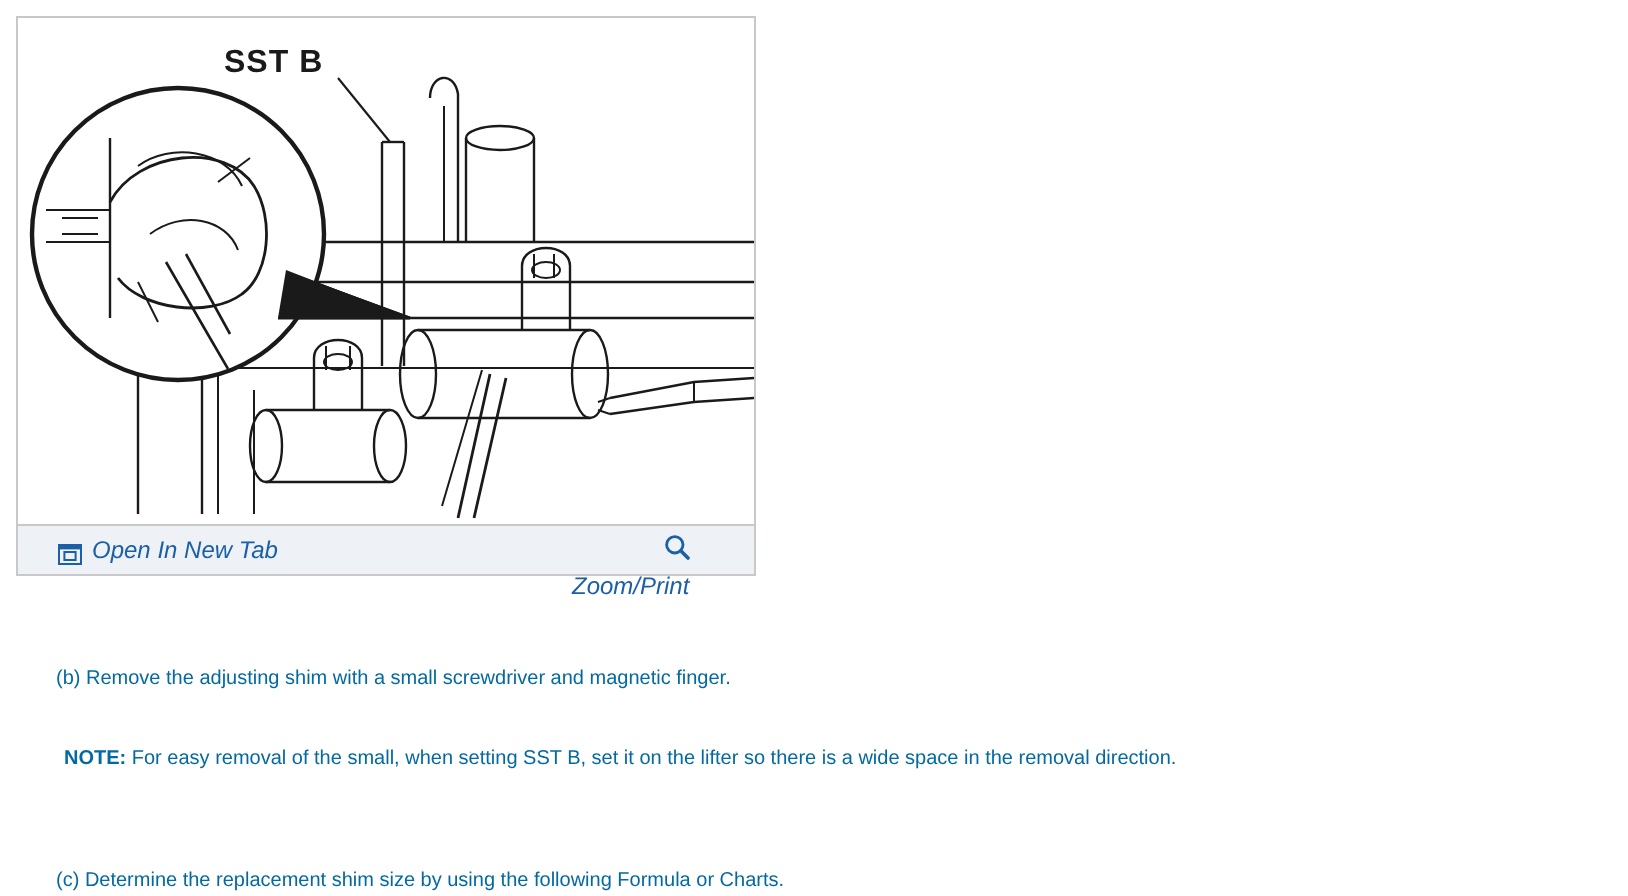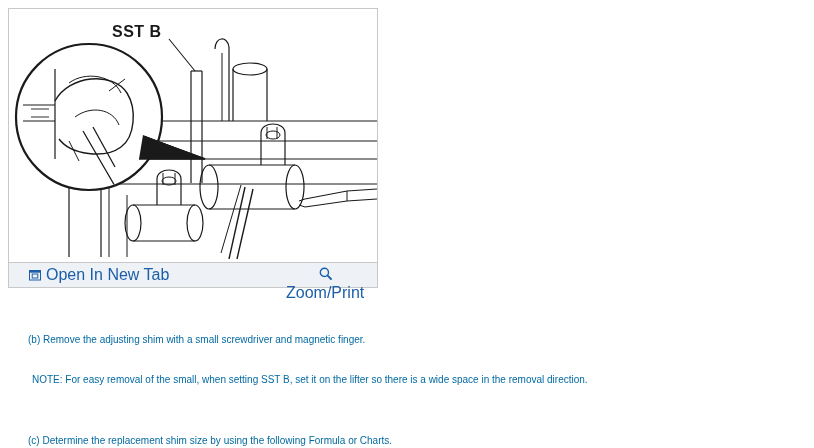--- a/index.html
+++ b/index.html
@@ -49,47 +49,48 @@
     height: 25px;
     background: #eef2f7;
     border-top: 1px solid #c8c8c8;
     box-sizing: border-box;
   }
 
   .tool-link {
     position: absolute;
     top: 4px;
     display: flex;
-    align-items: center;
+    align-items: flex-end;
     gap: 5px;
     color: #1b5fa8;
-    font-size: 16px;
+    font-size: 12px;
     text-decoration: none;
     cursor: pointer;
     line-height: 16px;
+    font-style: italic;
   }
   .tool-open { left: 20px; }
   .tool-zoom { left: 277px; flex-direction: column; }
 
   .icon-svg { display: block; }
 
   .body-text {
     position: absolute;
     left: 28px;
     font-size: 10px;
     color: #0369a1;
     line-height: 18px;
     white-space: nowrap;
   }
   .step-b { top: 331px; }
   .note-line { top: 371px; left: 32px; }
   .step-c { top: 432px; }
 
   .note-label {
-    font-weight: normal;
+    font-weight: bold;
     margin-top: 48px;
   }
 
   .sst-label {
     position: absolute;
     left: 103px;
     top: 14px;
     font-size: 16px;
     font-weight: bold;
     color: #1a1a1a;

